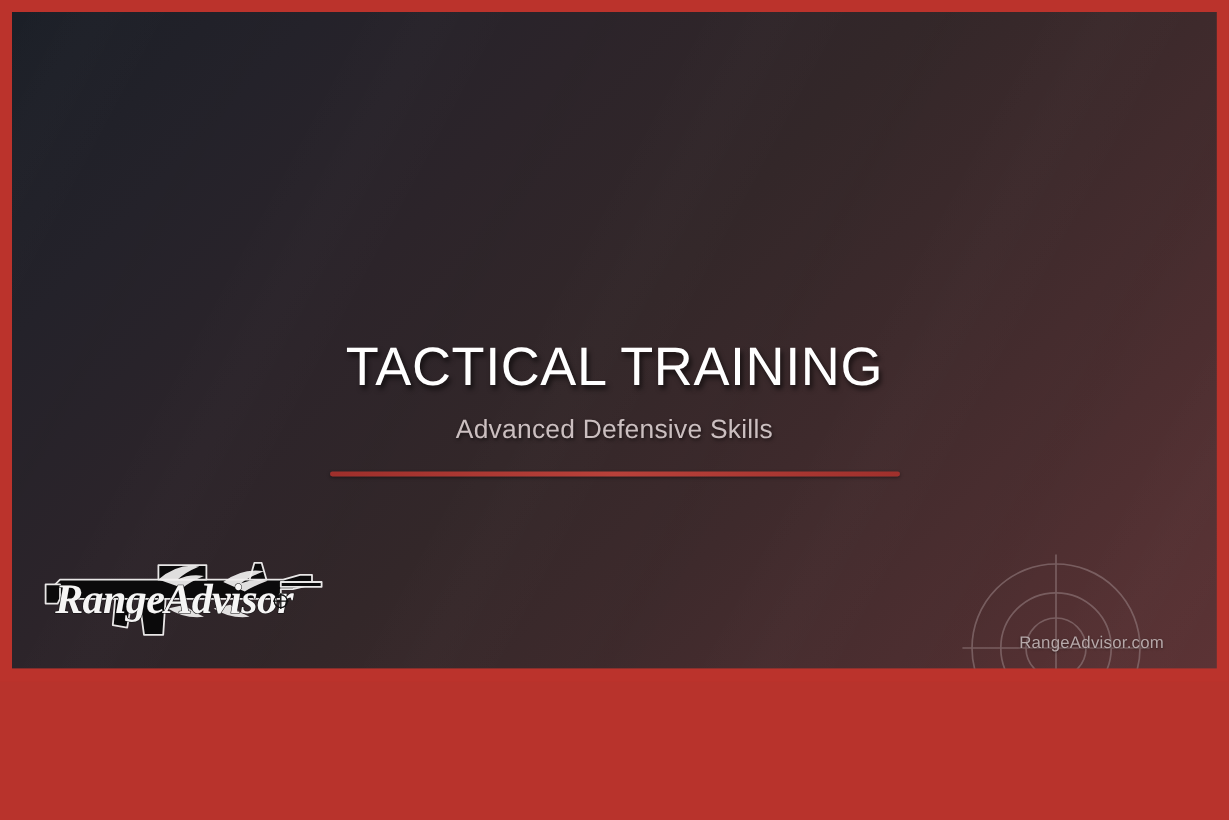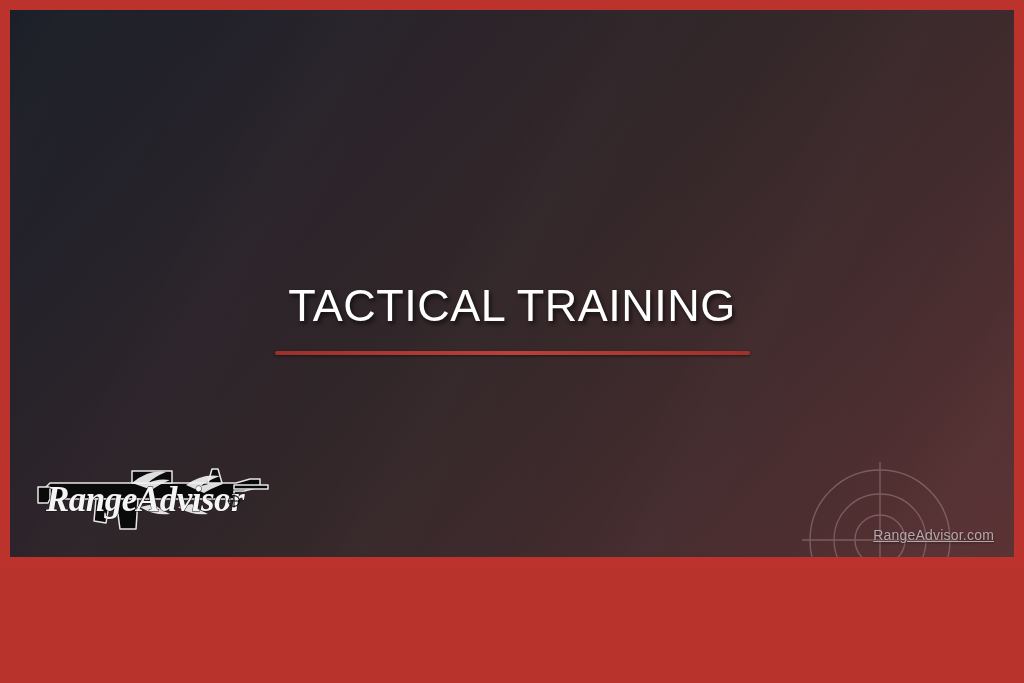--- a/index.html
+++ b/index.html
@@ -108,40 +108,40 @@
     left:26px;
     bottom:18px;
     width:234px;
     height:86px;
   }
   #brand-logo svg { display:block; width:100%; height:100%; }
 
   
   #footer-url {
     position:absolute;
-    right:20px;
+    right:44px;
     bottom:14px;
     font-size:14px;
     letter-spacing:.2px;
     color:#b6a8a9;
     text-shadow:0 1px 2px rgba(0,0,0,.45);
-    text-decoration:underline;
   }
 </style>
 </head>
 <body>
 
 <div id="slide-frame">
 
   <div id="slide-canvas">
 
     <div id="canvas-sheen"></div>
 
     <div id="title-block">
       <div id="slide-title">TACTICAL TRAINING</div>
+      <div id="slide-subtitle">Advanced Defensive Skills</div>
       <div id="title-divider"></div>
     </div>
 
     <div id="crosshair-graphic">
       <svg viewBox="0 0 160 160" xmlns="http://www.w3.org/2000/svg">
         <g fill="none" stroke="#9a8486" stroke-width="1.4">
           <circle cx="80" cy="80" r="25"></circle>
           <circle cx="80" cy="80" r="46"></circle>
           <circle cx="80" cy="80" r="70"></circle>
           <line x1="80" y1="2" x2="80" y2="158"></line>

